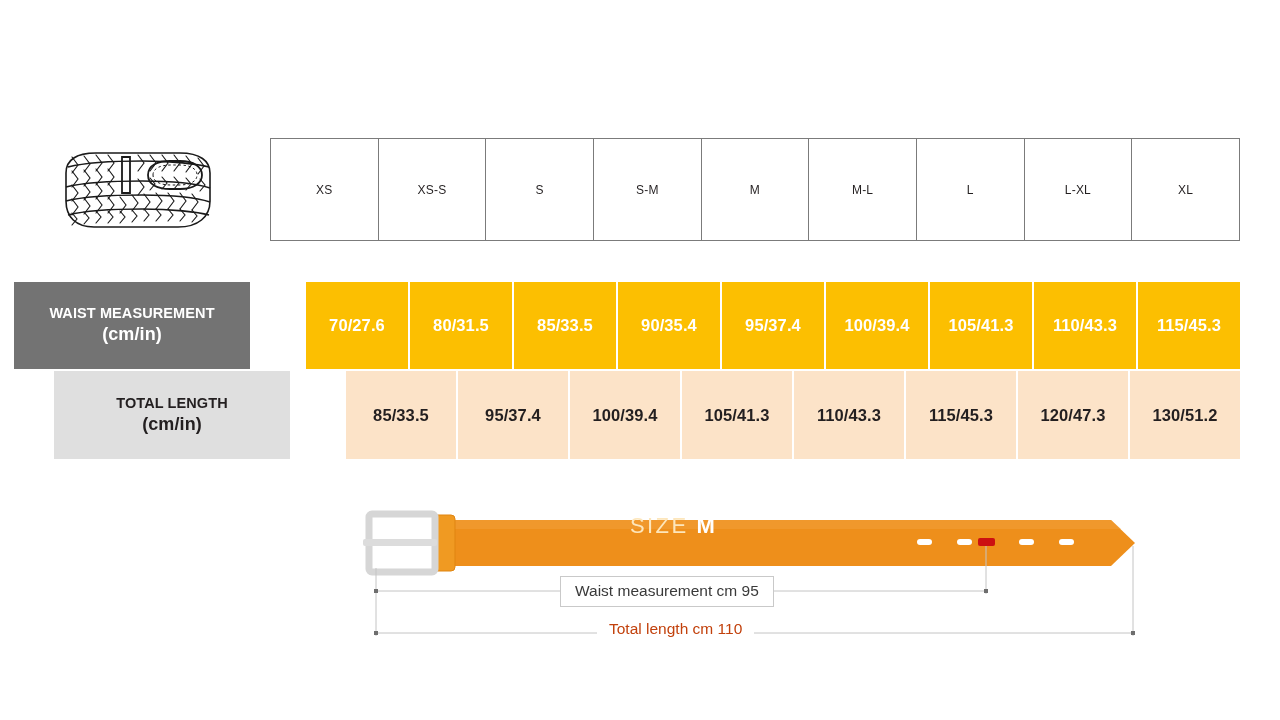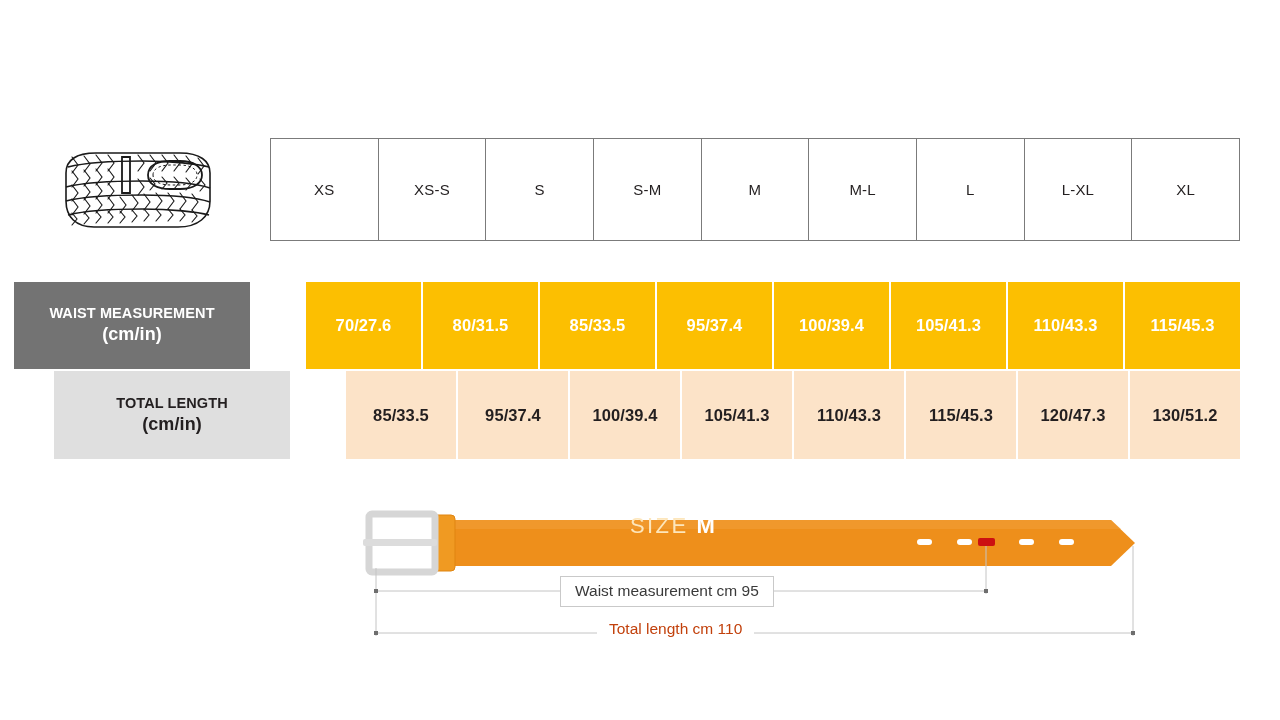--- a/index.html
+++ b/index.html
@@ -32,21 +32,21 @@
     top: 138px;
     width: 970px;
     height: 103px;
     border-collapse: collapse;
     table-layout: fixed;
   }
   #size-header-table td {
     border: 1px solid #7b7b7b;
     text-align: center;
     vertical-align: middle;
-    font-size: 15px;
+    font-size: 12px;
     color: #231f20;
     font-weight: 400;
     letter-spacing: .2px;
   }
 
   
   .meas-row {
     position: absolute;
     left: 14px;
     width: 1226px;
@@ -204,20 +204,21 @@
 <div class="meas-row" id="waist-row">
   <div class="row-label">
     <span>WAIST MEASUREMENT</span>
     <span class="label-unit">(cm/in)</span>
   </div>
   <div class="row-gap"></div>
   <div class="row-cells">
     <div class="cell">70/27.6</div>
     <div class="cell">80/31.5</div>
     <div class="cell">85/33.5</div>
+    <div class="cell">90/35.4</div>
     <div class="cell">95/37.4</div>
     <div class="cell">100/39.4</div>
     <div class="cell">105/41.3</div>
     <div class="cell">110/43.3</div>
     <div class="cell">115/45.3</div>
   </div>
 </div>
 
 <div class="meas-row" id="length-row">
   <div class="row-label">

